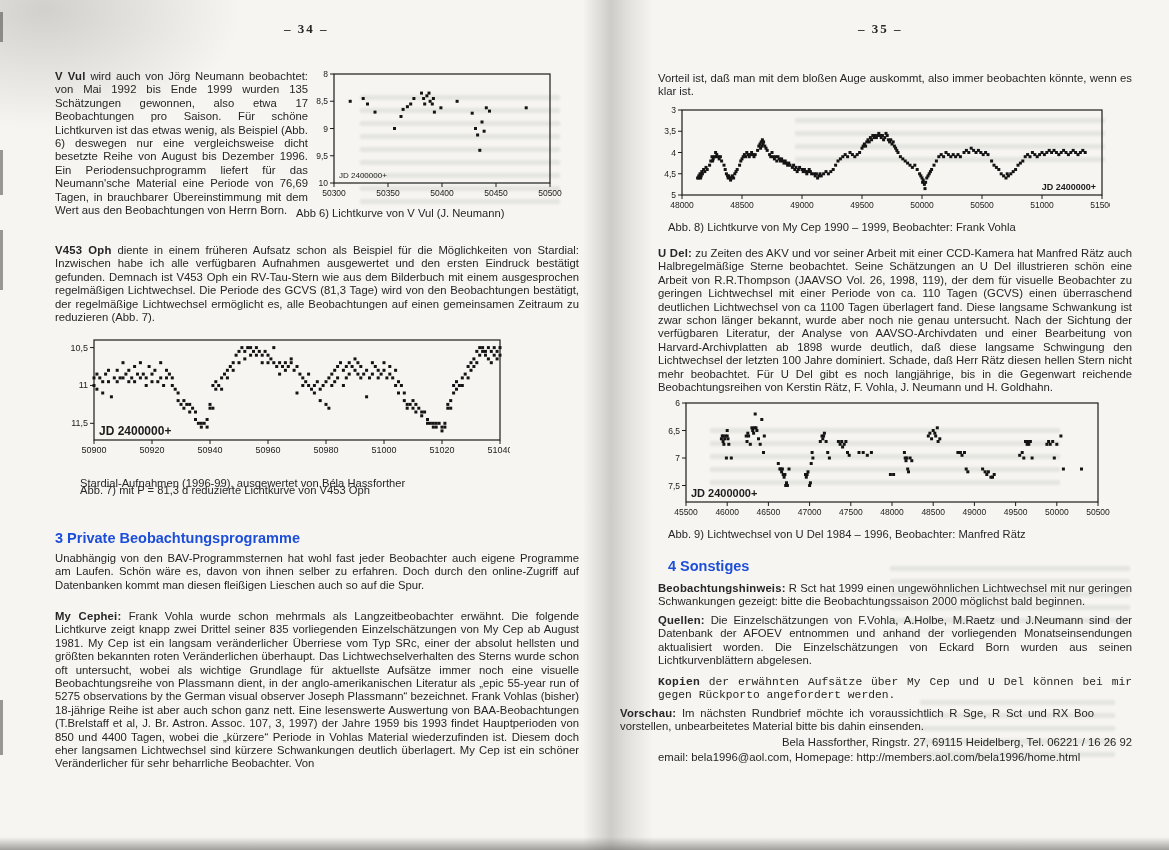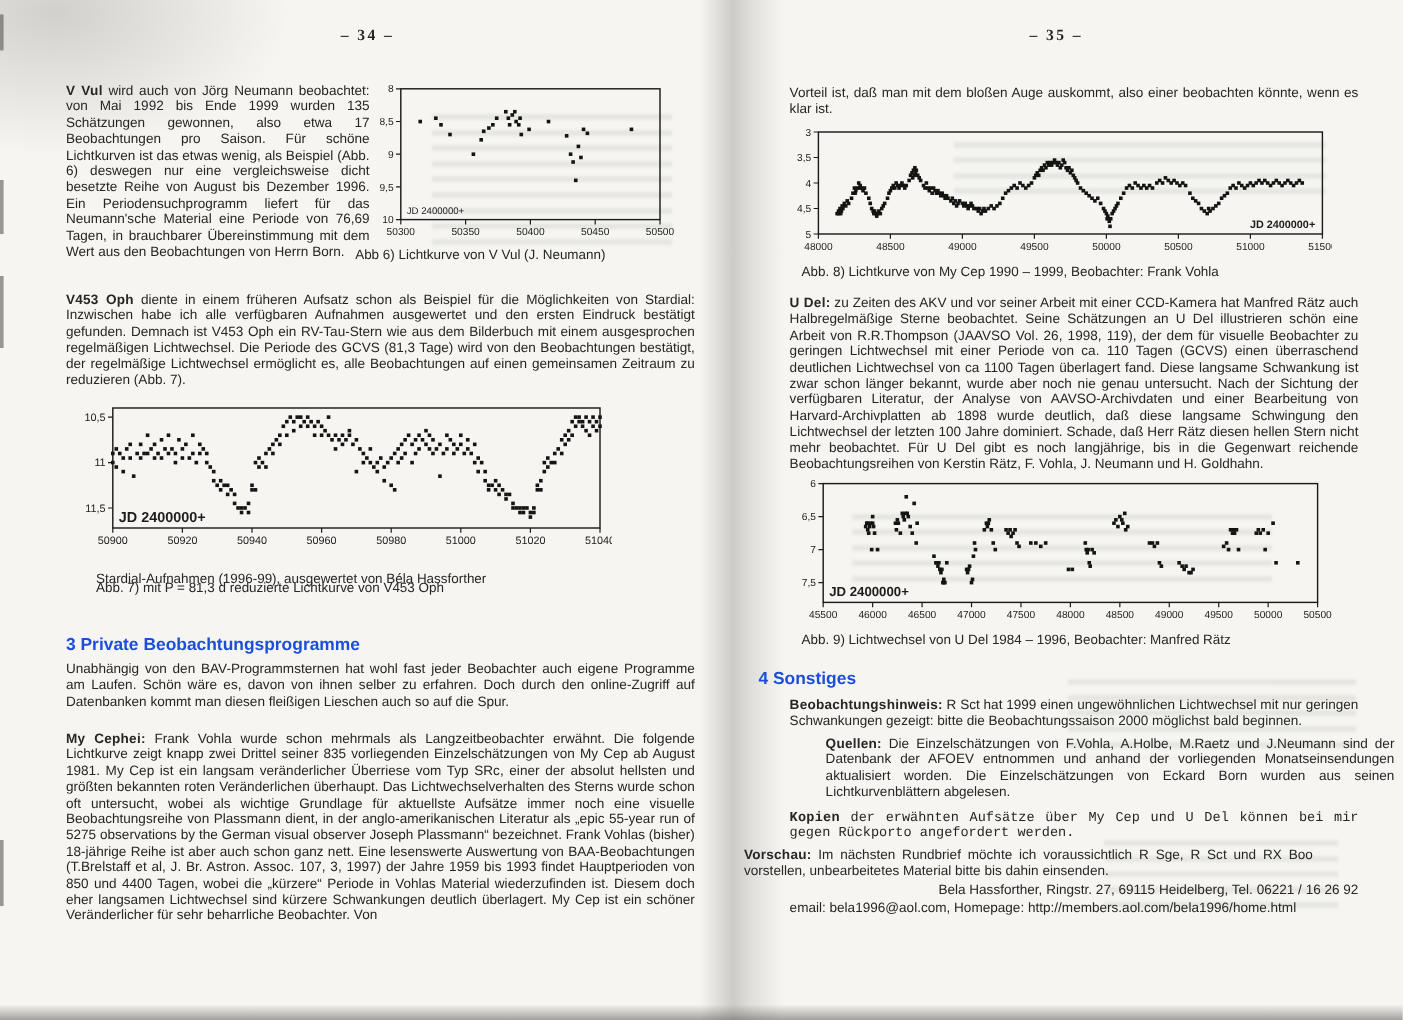--- a/index.html
+++ b/index.html
@@ -369,21 +369,21 @@
 
   <h2 class="sec" style="left:55px;top:530px;">3  Private Beobachtungsprogramme</h2>
   <p class="para" style="left:55px;top:552px;width:524px;">Unabhängig von den BAV-Programmsternen hat wohl fast jeder Beobachter auch eigene Programme am Laufen. Schön wäre es, davon von ihnen selber zu erfahren. Doch durch den online-Zugriff auf Datenbanken kommt man diesen fleißigen Lieschen auch so auf die Spur.</p>
 
   <p class="para" style="left:55px;top:610px;width:524px;"><b>My Cephei:</b> <span>Frank Vohla wurde schon mehrmals als Langzeitbeobachter erwähnt. Die folgende Lichtkurve zeigt knapp zwei Drittel seiner 835 vorliegenden Einzelschätzungen von My Cep ab August 1981. My Cep ist ein langsam veränderlicher Überriese vom Typ SRc, einer der absolut hellsten und größten bekannten roten Veränderlichen überhaupt. Das Lichtwechselverhalten des Sterns wurde schon oft untersucht, wobei als wichtige Grundlage für aktuellste Aufsätze immer noch eine visuelle Beobachtungsreihe von Plassmann dient, in der anglo-amerikanischen Literatur als „epic 55-year run of 5275 observations by the German visual observer Joseph Plassmann“ bezeichnet. Frank Vohlas (bisher) 18-jährige Reihe ist aber auch schon ganz nett. Eine lesenswerte Auswertung von BAA-Beobachtungen (T.Brelstaff et al, J. Br. Astron. Assoc. 107, 3, 1997) der Jahre 1959 bis 1993 findet Hauptperioden von 850 und 4400 Tagen, wobei die „kürzere“ Periode in Vohlas Material wiederzufinden ist. Diesem doch eher langsamen Lichtwechsel sind kürzere Schwankungen deutlich überlagert. My Cep ist ein schöner Veränderlicher für sehr beharrliche Beobachter. Von</span></p>
 </div>
 
 <div>
   <div class="pagenum" style="left:858px;top:21px;">– 35 –</div>
 
-  <p class="para" style="left:658px;top:72px;width:474px;">Vorteil ist, daß man mit dem bloßen Auge auskommt, also einer beobachten könnte, wenn es klar ist.</p>
+  <p class="para" style="left:658px;top:72px;width:474px;">Vorteil ist, daß man mit dem bloßen Auge auskommt, also immer beobachten könnte, wenn es klar ist.</p>
 
   <div class="chart" style="left:654px;top:106px;width:456px;height:106px;">
       <svg width="456" height="106" viewBox="0 0 456 106">
         <rect x="28" y="4" width="420" height="85" fill="none" stroke="#1c1c1c" stroke-width="1.2"></rect>
         <line x1="28" y1="89" x2="28" y2="93" stroke="#1c1c1c" stroke-width="1"></line>
         <text x="28" y="102" font-size="8.5" text-anchor="middle" fill="#222">48000</text>
         <line x1="88" y1="89" x2="88" y2="93" stroke="#1c1c1c" stroke-width="1"></line>
         <text x="88" y="102" font-size="8.5" text-anchor="middle" fill="#222">48500</text>
         <line x1="148" y1="89" x2="148" y2="93" stroke="#1c1c1c" stroke-width="1"></line>
         <text x="148" y="102" font-size="8.5" text-anchor="middle" fill="#222">49000</text>
@@ -805,25 +805,25 @@
         <rect x="398.8" y="57.5" width="3" height="3" fill="#141414"></rect>
         <rect x="401.3" y="43.8" width="3" height="3" fill="#141414"></rect>
         <rect x="405.4" y="35.5" width="3" height="3" fill="#141414"></rect>
         <rect x="407.9" y="68.5" width="3" height="3" fill="#141414"></rect>
         <rect x="426.0" y="68.5" width="3" height="3" fill="#141414"></rect>
         <text x="37" y="98" font-size="11" font-weight="bold" text-anchor="start" fill="#1c1c1c">JD 2400000+</text>
       </svg>
     </div>
   <div class="caption" style="left:668px;top:528px;width:430px;">Abb. 9) Lichtwechsel von U Del 1984 – 1996, Beobachter: Manfred Rätz</div>
 
-  <h2 class="sec" style="left:632px;top:558px;">4  Sonstiges</h2>
+  <h2 class="sec" style="left:668px;top:558px;">4  Sonstiges</h2>
 
   <p class="para" style="left:658px;top:582px;width:474px;"><b>Beobachtungshinweis:</b> <span>R Sct hat 1999 einen ungewöhnlichen Lichtwechsel mit nur geringen Schwankungen gezeigt: bitte die Beobachtungssaison 2000 möglichst bald beginnen.</span></p>
 
-  <p class="para" style="left:688px;top:614px;width:474px;"><b>Quellen:</b> <span>Die Einzelschätzungen von F.Vohla, A.Holbe, M.Raetz und J.Neumann sind der Datenbank der AFOEV entnommen und anhand der vorliegenden Monatseinsendungen aktualisiert worden. Die Einzelschätzungen von Eckard Born wurden aus seinen Lichtkurvenblättern abgelesen.</span></p>
+  <p class="para" style="left:658px;top:614px;width:474px;"><b>Quellen:</b> <span>Die Einzelschätzungen von F.Vohla, A.Holbe, M.Raetz und J.Neumann sind der Datenbank der AFOEV entnommen und anhand der vorliegenden Monatseinsendungen aktualisiert worden. Die Einzelschätzungen von Eckard Born wurden aus seinen Lichtkurvenblättern abgelesen.</span></p>
 
   <p class="para" style="left:658px;top:676px;width:474px;font-family:Liberation Mono, monospace;"><b>Kopien</b> <span>der erwähnten Aufsätze über My Cep und U Del können bei mir gegen Rückporto angefordert werden.</span></p>
 
   <p class="para" style="left:620px;top:707px;width:474px;"><b>Vorschau:</b> <span>Im nächsten Rundbrief möchte ich voraussichtlich R Sge, R Sct und RX Boo vorstellen, unbearbeitetes Material bitte bis dahin einsenden.</span></p>
 
   <p class="addr" style="left:658px;top:736px;width:474px;text-align:right;">Bela Hassforther,  Ringstr. 27,  69115 Heidelberg, Tel. 06221 / 16 26 92</p>
   <p class="addr" style="left:658px;top:751px;width:474px;">email: bela1996@aol.com, Homepage: http://members.aol.com/bela1996/home.html</p>
 </div>
 
 </body></html>

